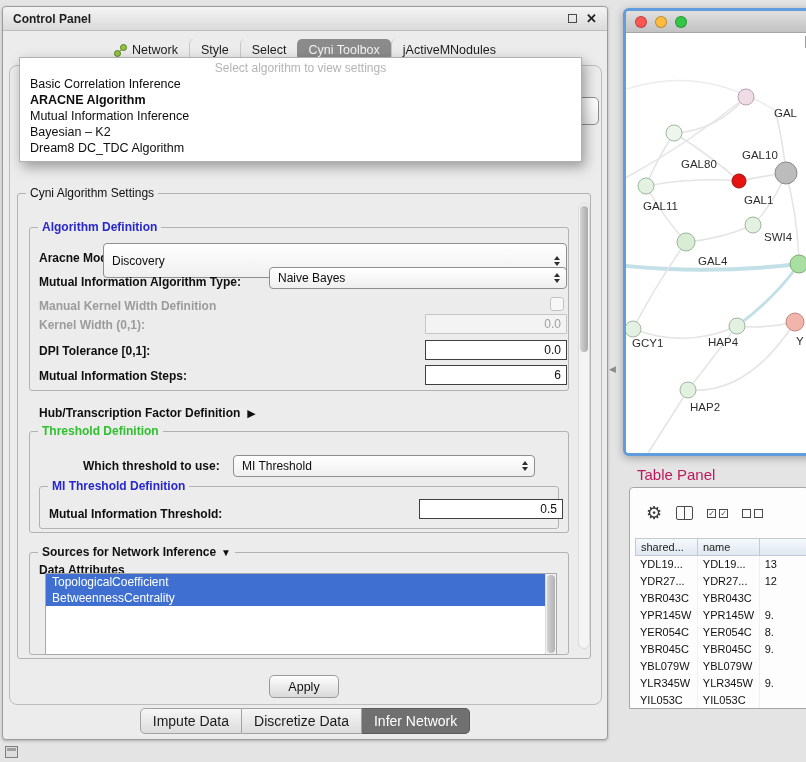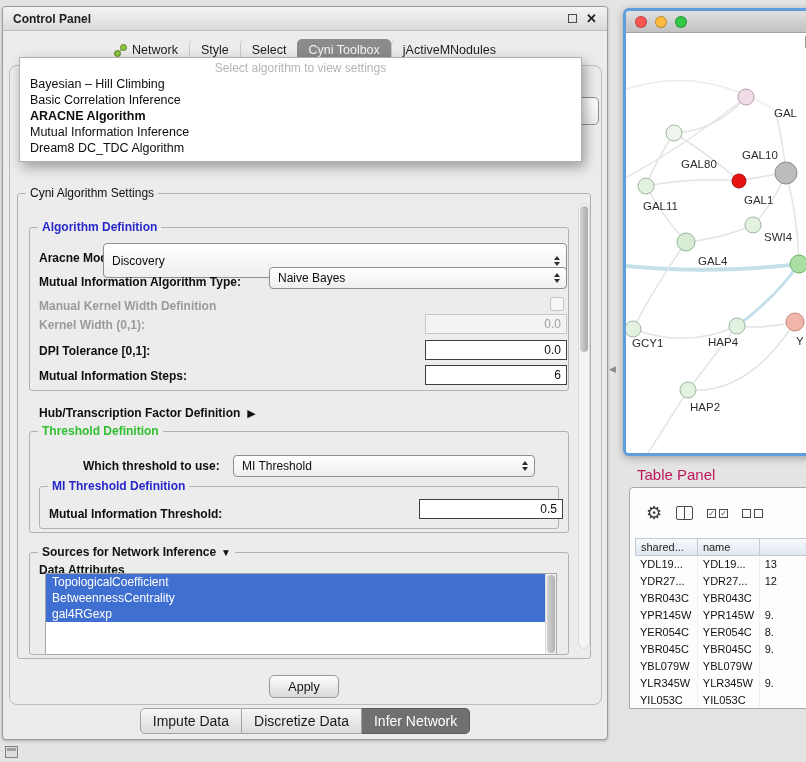--- a/index.html
+++ b/index.html
@@ -140,24 +140,24 @@
         <div class="tab">
           <span>jActiveMNodules</span>
         </div>
       </div>
     <div class="abs" id="content-border"></div>
     <div class="abs" id="combo-fragment"></div>
 
     <div class="abs" id="algo-dropdown">
       <div class="dd-hint">Select algorithm to view settings</div>
       <div id="dd-items">
-          <div class="dd-item">Bayesian – Hill Climbing</div>
           <div class="dd-item">Basic Correlation Inference</div>
           <div class="dd-item selected">ARACNE Algorithm</div>
           <div class="dd-item">Mutual Information Inference</div>
+          <div class="dd-item">Bayesian – K2</div>
           <div class="dd-item">Dream8 DC_TDC Algorithm</div>
         </div>
     </div>
 
     <div class="abs group" id="settings-group">
       <span class="legend">Cyni Algorithm Settings</span>
     </div>
     <div class="abs" id="settings-scroll">
       <div id="settings-thumb"></div>
     </div>
@@ -230,21 +230,20 @@
     <div class="abs group" id="sources-group">
       <span class="legend bold">
         <span>Sources for Network Inference</span><span class="tri-down"></span>
       </span>
     </div>
     <span class="abs lbl" style="left:36px;top:556px;">Data Attributes</span>
     <div class="abs" id="attr-list">
       <div id="attr-items">
           <div class="attr-item" style="background: rgb(63, 111, 209);">TopologicalCoefficient</div>
           <div class="attr-item" style="background: rgb(63, 111, 209);">BetweennessCentrality</div>
-          <div class="attr-item" style="background: rgb(63, 111, 209);">gal4RGexp</div>
         </div>
       <div id="attr-scroll">
           <div id="attr-thumb"></div>
         </div>
     </div>
 
     <div class="abs" id="apply-btn">
       <span>Apply</span>
     </div>
 

